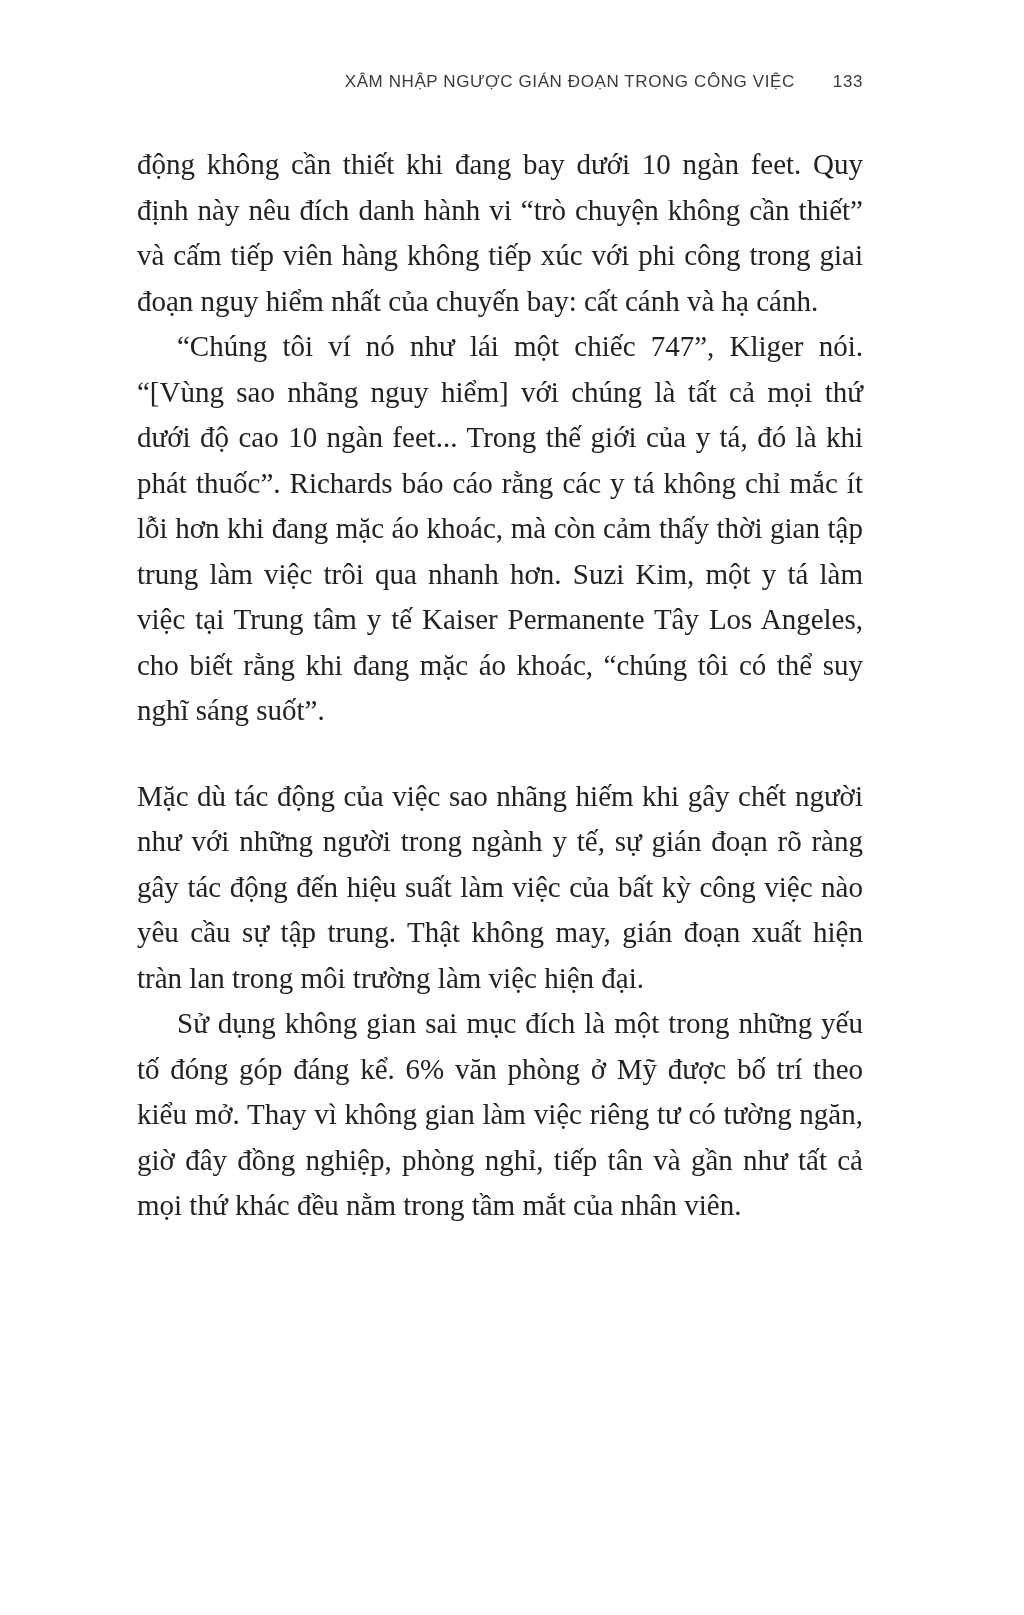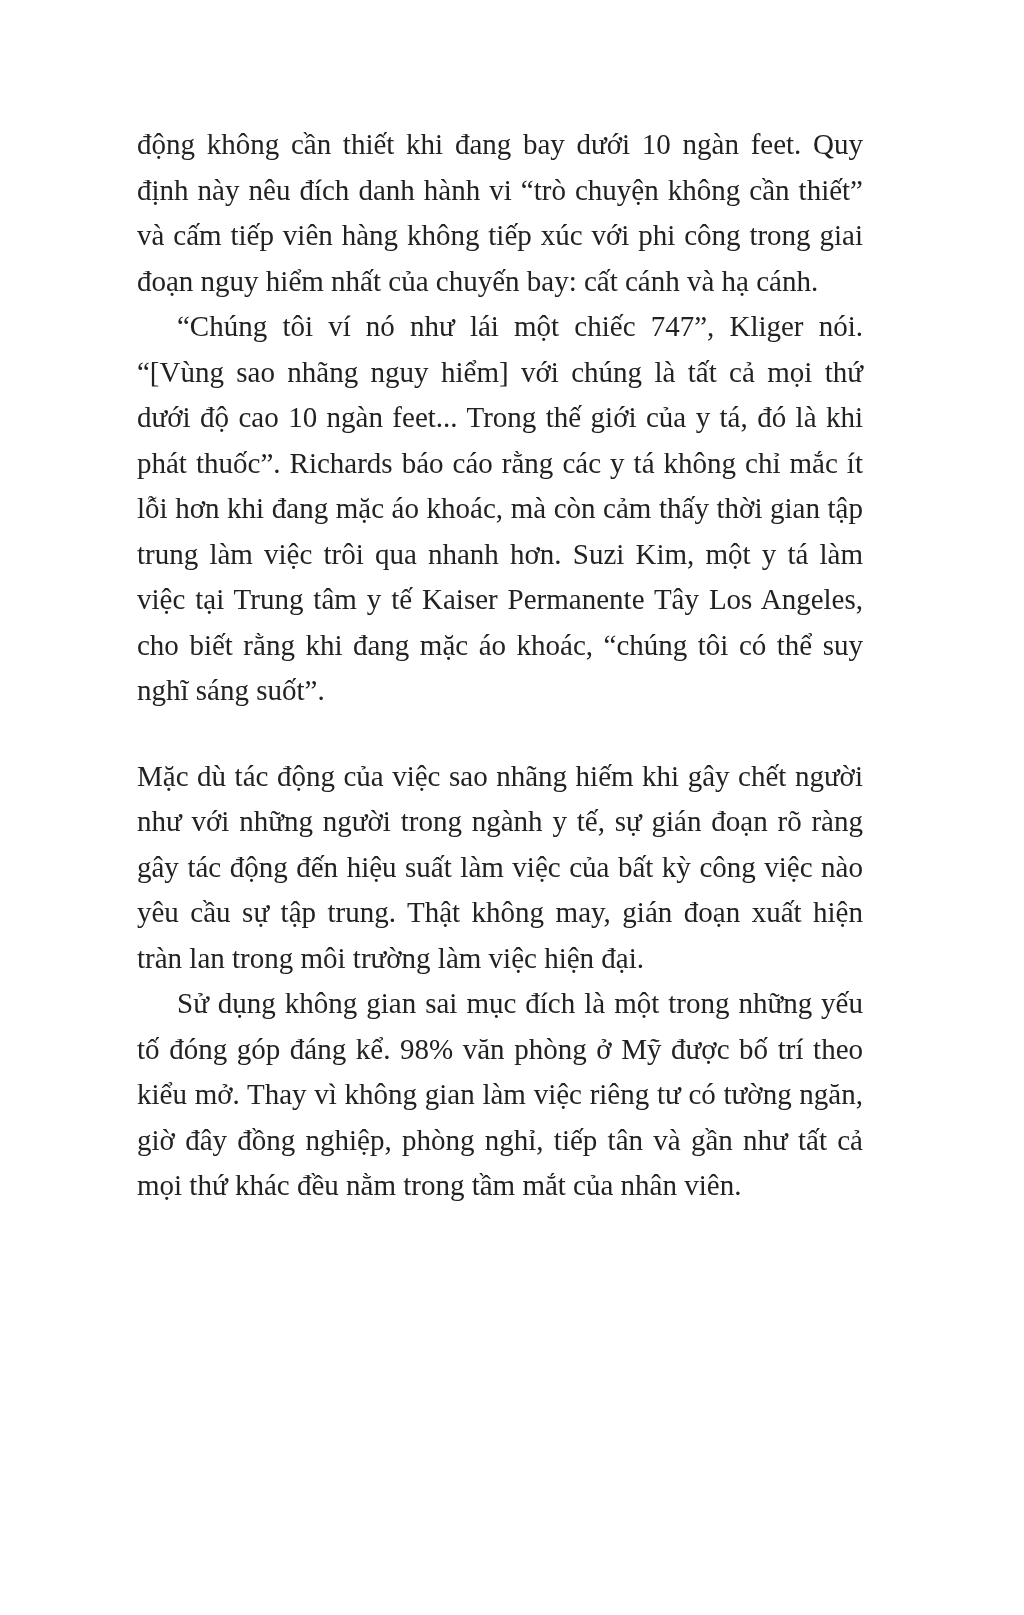--- a/index.html
+++ b/index.html
@@ -54,21 +54,25 @@
   }
   .body-text p.section-break {
     margin-top: 40px;
   }
 </style>
 </head>
 <body>
 
 <div class="page">
 
+  <div class="running-head">
+    <span class="head-title">XÂM NHẬP NGƯỢC GIÁN ĐOẠN TRONG CÔNG VIỆC</span>
+    <span class="folio">133</span>
+  </div>
 
   <div class="body-text">
     <p>động không cần thiết khi đang bay dưới 10 ngàn feet. Quy định này nêu đích danh hành vi “trò chuyện không cần thiết” và cấm tiếp viên hàng không tiếp xúc với phi công trong giai đoạn nguy hiểm nhất của chuyến bay: cất cánh và hạ cánh.</p>
     <p class="indent">“Chúng tôi ví nó như lái một chiếc 747”, Kliger nói. “[Vùng sao nhãng nguy hiểm] với chúng là tất cả mọi thứ dưới độ cao 10 ngàn feet... Trong thế giới của y tá, đó là khi phát thuốc”. Richards báo cáo rằng các y tá không chỉ mắc ít lỗi hơn khi đang mặc áo khoác, mà còn cảm thấy thời gian tập trung làm việc trôi qua nhanh hơn. Suzi Kim, một y tá làm việc tại Trung tâm y tế Kaiser Permanente Tây Los Angeles, cho biết rằng khi đang mặc áo khoác, “chúng tôi có thể suy nghĩ sáng suốt”.</p>
     <p class="section-break">Mặc dù tác động của việc sao nhãng hiếm khi gây chết người như với những người trong ngành y tế, sự gián đoạn rõ ràng gây tác động đến hiệu suất làm việc của bất kỳ công việc nào yêu cầu sự tập trung. Thật không may, gián đoạn xuất hiện tràn lan trong môi trường làm việc hiện đại.</p>
-    <p class="indent">Sử dụng không gian sai mục đích là một trong những yếu tố đóng góp đáng kể. 98% văn phòng ở Mỹ được bố trí theo kiểu mở. Thay vì không gian làm việc riêng tư có tường ngăn, giờ đây đồng nghiệp, phòng nghỉ, tiếp tân và gần như tất cả mọi thứ khác đều nằm trong tầm mắt của nhân viên.</p>
+    <p class="indent">Sử dụng không gian sai mục đích là một trong những yếu tố đóng góp đáng kể. 6% văn phòng ở Mỹ được bố trí theo kiểu mở. Thay vì không gian làm việc riêng tư có tường ngăn, giờ đây đồng nghiệp, phòng nghỉ, tiếp tân và gần như tất cả mọi thứ khác đều nằm trong tầm mắt của nhân viên.</p>
   </div>
 
 </div>
 
 </body></html>

